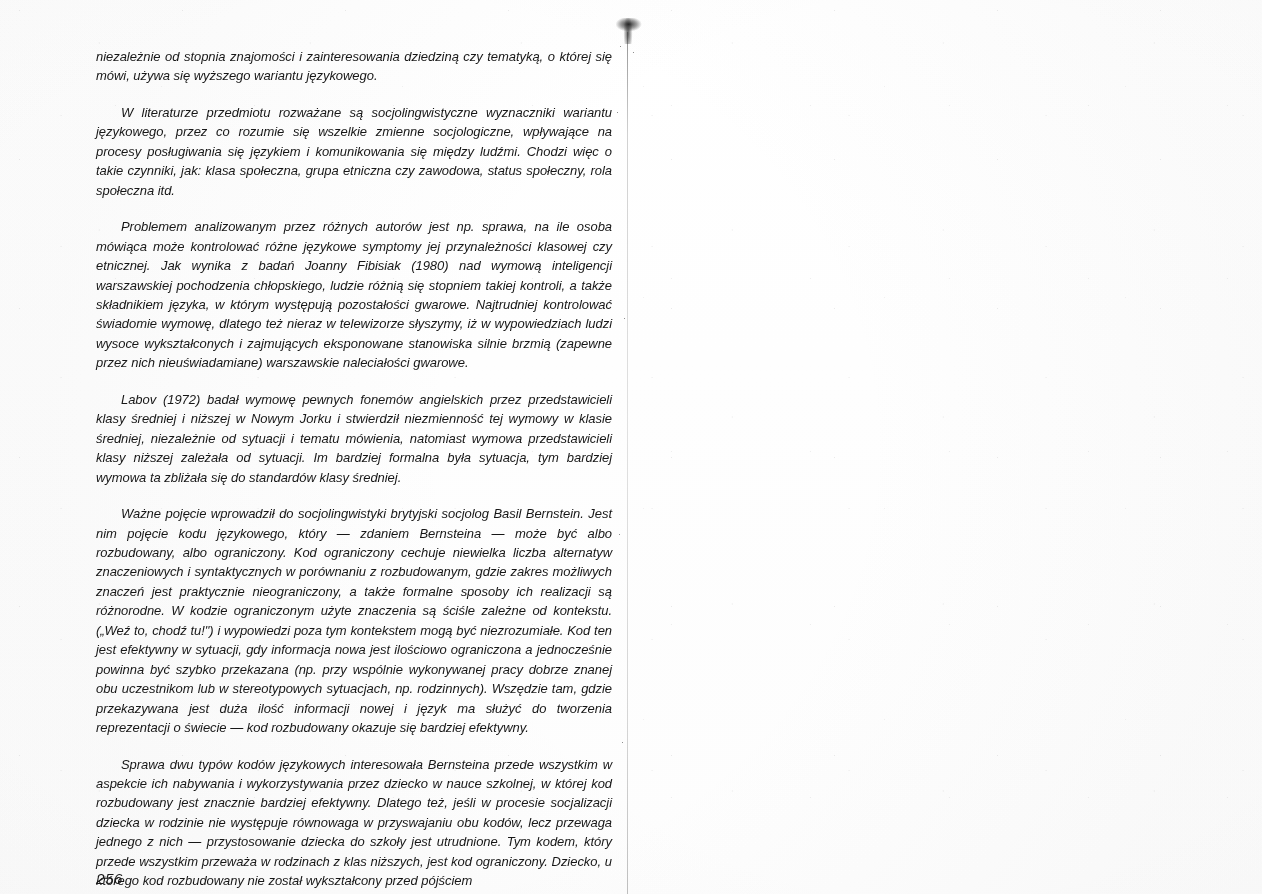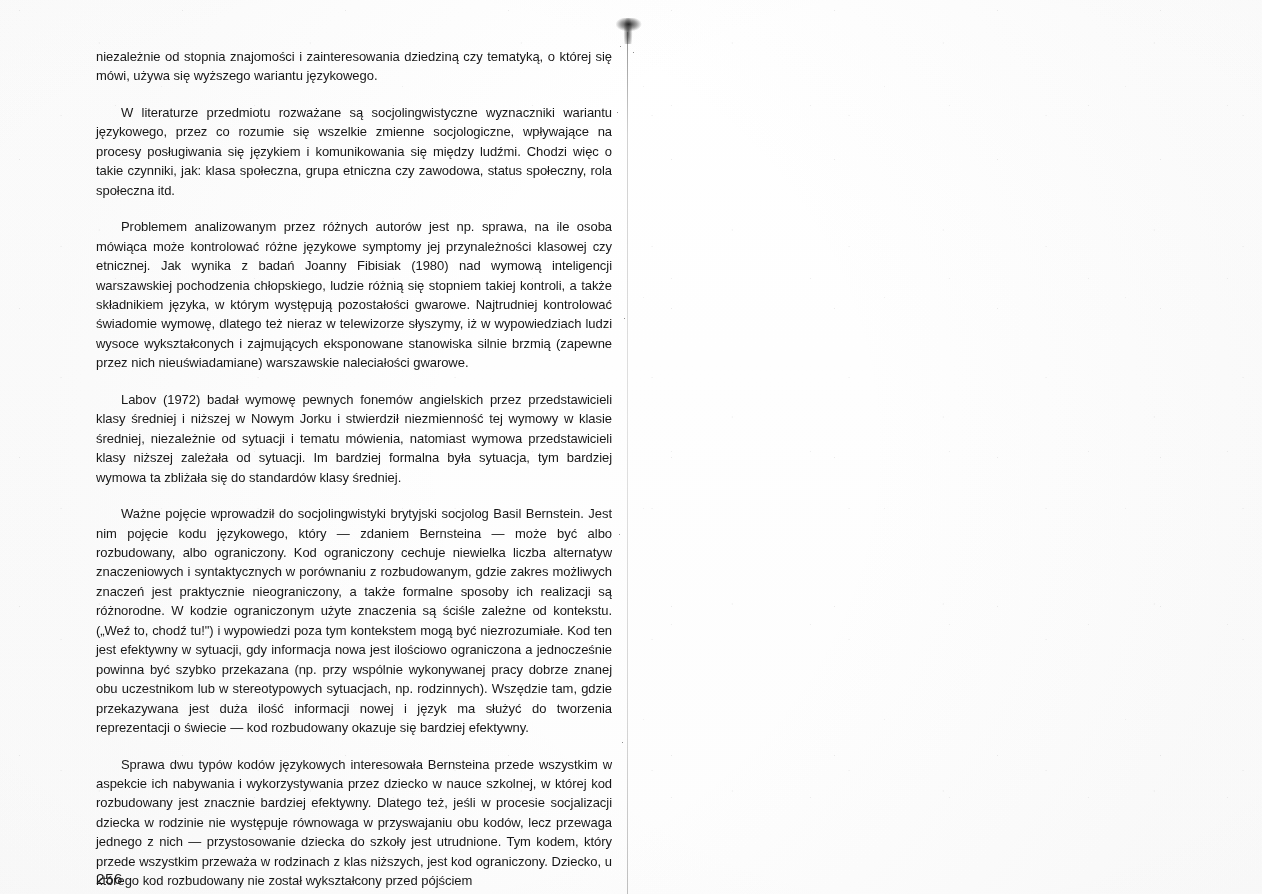--- a/index.html
+++ b/index.html
@@ -71,21 +71,21 @@
     width: 1px;
     height: 1px;
   }
 
   
   .page {
     position: absolute;
     top: 0;
     height: 894px;
   }
-  #page-left  { left: 0;   width: 626px; }
+  #page-left  { left: 0;   width: 626px; font-style: italic; }
   #page-right { left: 630px; width: 632px; }
 
   .textblock {
     position: absolute;
     top: 47px;
   }
   #page-left .textblock  { left: 96px;  width: 516px; }
 
   
   p.para {

